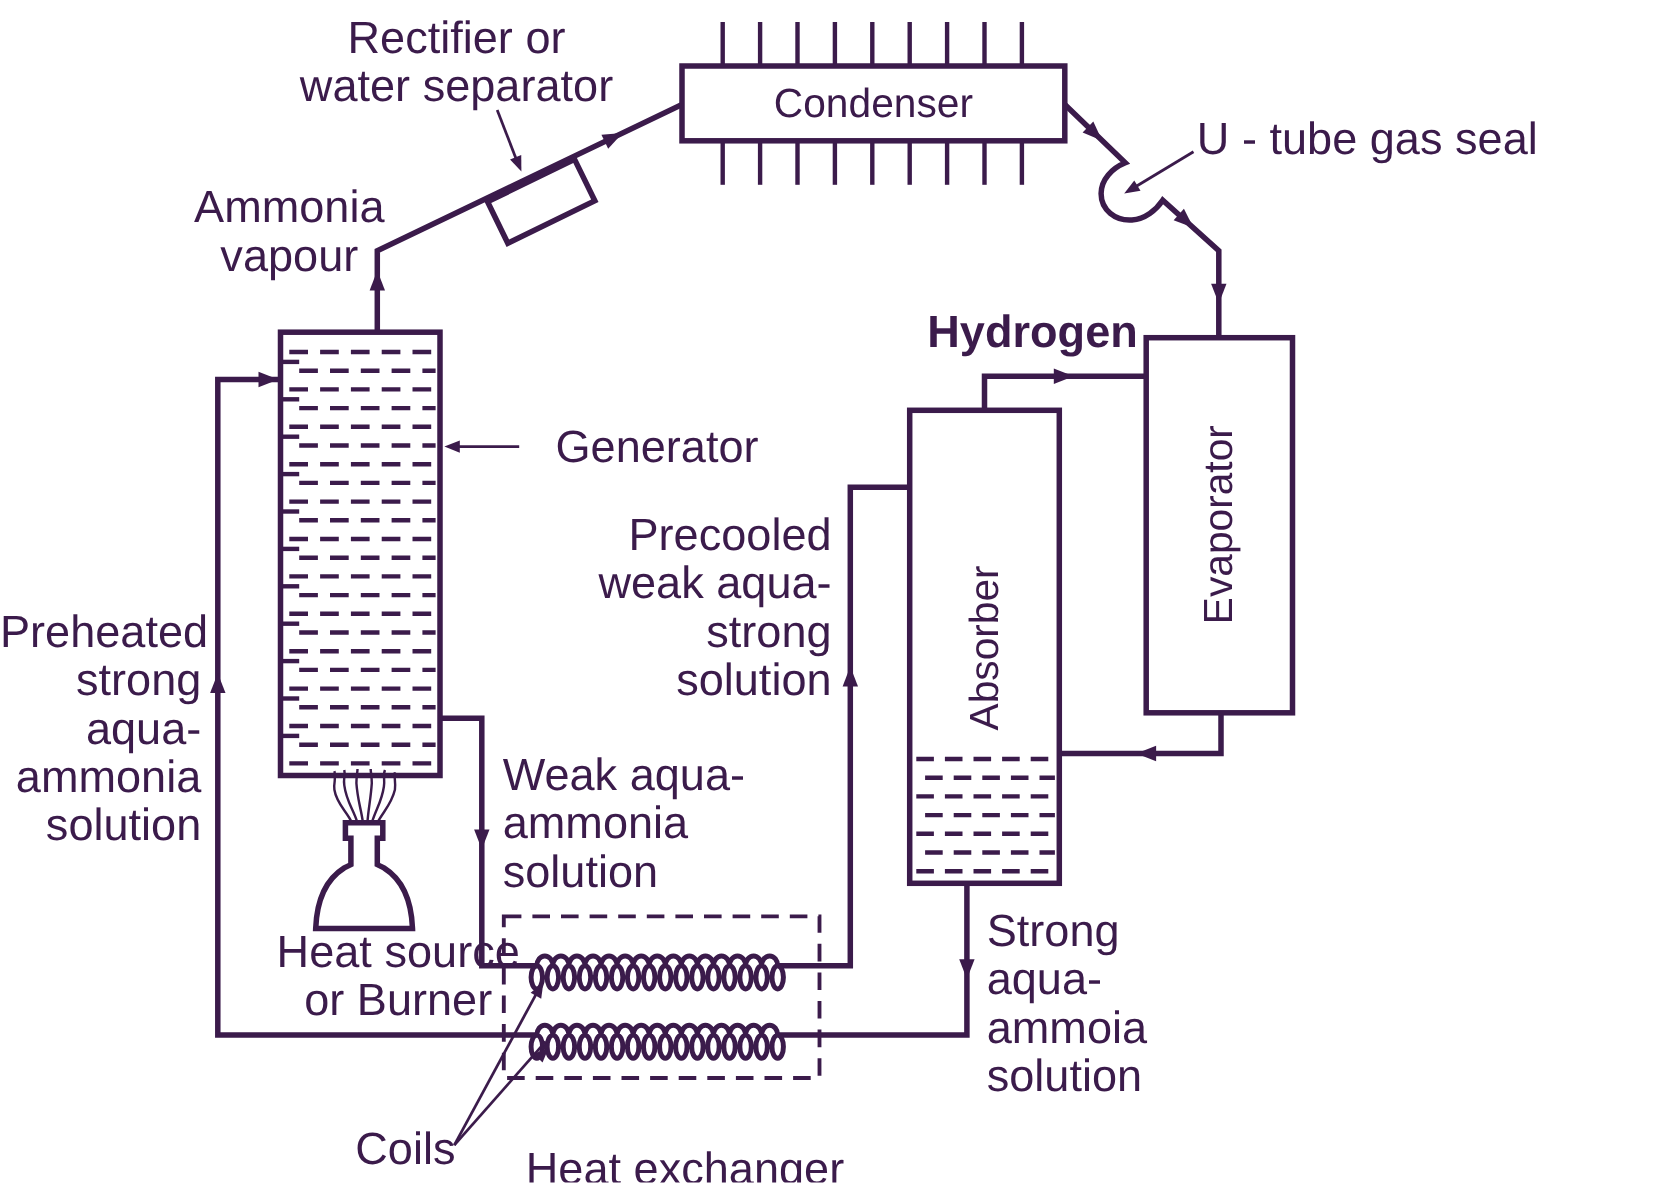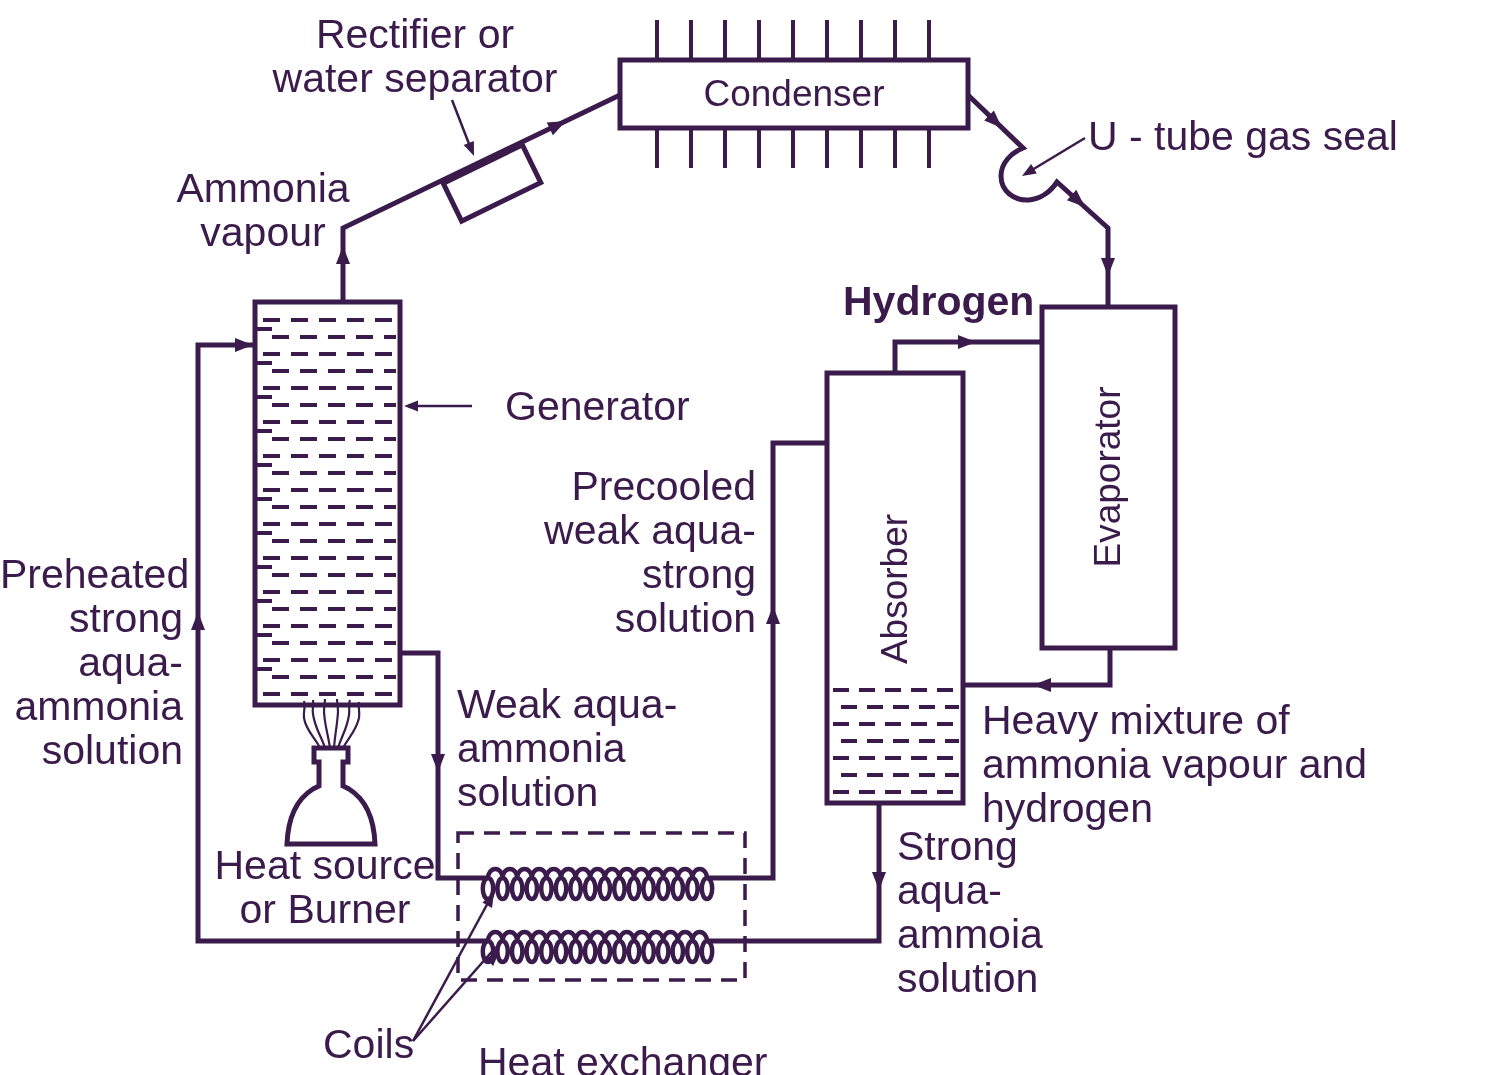--- a/index.html
+++ b/index.html
@@ -208,21 +208,21 @@
     <use href="#ahs" transform="translate(494 893) rotate(-61)"></use>
     <use href="#ahs" transform="translate(499 952) rotate(-46)"></use>
   </g>
 </svg>
 
 <div class="lbl center" style="left:245px;top:12px;width:340px;">Rectifier or
 water separator</div>
 
 <div class="boxlbl" style="left:620px;top:60px;width:348px;height:68px;">Condenser</div>
 
-<div class="lbl" style="left:1088px;top:114px;">U - tube gas seal</div>
+<div class="lbl" style="left:1088px;top:104px;">U - tube gas seal</div>
 
 <div class="lbl center" style="left:168px;top:166px;width:190px;">Ammonia
 vapour</div>
 
 <div class="lbl" style="left:505px;top:384px;">Generator</div>
 
 <div class="lbl" style="left:843px;top:279px;font-weight:bold;">Hydrogen</div>
 
 <div class="lbl right" style="left:0px;top:552px;width:183px;text-align:right;">Preheated
 strong
@@ -232,29 +232,27 @@
 
 <div class="lbl right" style="left:500px;top:464px;width:256px;">Precooled
 weak aqua-
 strong
 solution</div>
 
 <div class="lbl" style="left:457px;top:682px;">Weak aqua-
 ammonia
 solution</div>
 
-<div class="lbl center" style="left:195px;top:843px;width:260px;">Heat source
+<div class="lbl center" style="left:195px;top:843px;width:260px;padding-left:37px;">Heat source
 or Burner</div>
 
 <div class="lbl" style="left:478px;top:1040px;">Heat exchanger</div>
 
 <div class="lbl" style="left:323px;top:1022px;">Coils</div>
 
-<div class="lbl" style="left:982px;top:698px;">Heavy mixture of
-ammonia vapour and hydrogen</div>
 
 <div class="lbl" style="left:897px;top:824px;">Strong
 aqua-
 ammoia
 solution</div>
 
 <div class="boxlbl vert" style="left:795px;top:569px;width:200px;height:40px;">Absorber</div>
 
 <div class="boxlbl vert" style="left:1008px;top:457px;width:200px;height:40px;">Evaporator</div>
 

